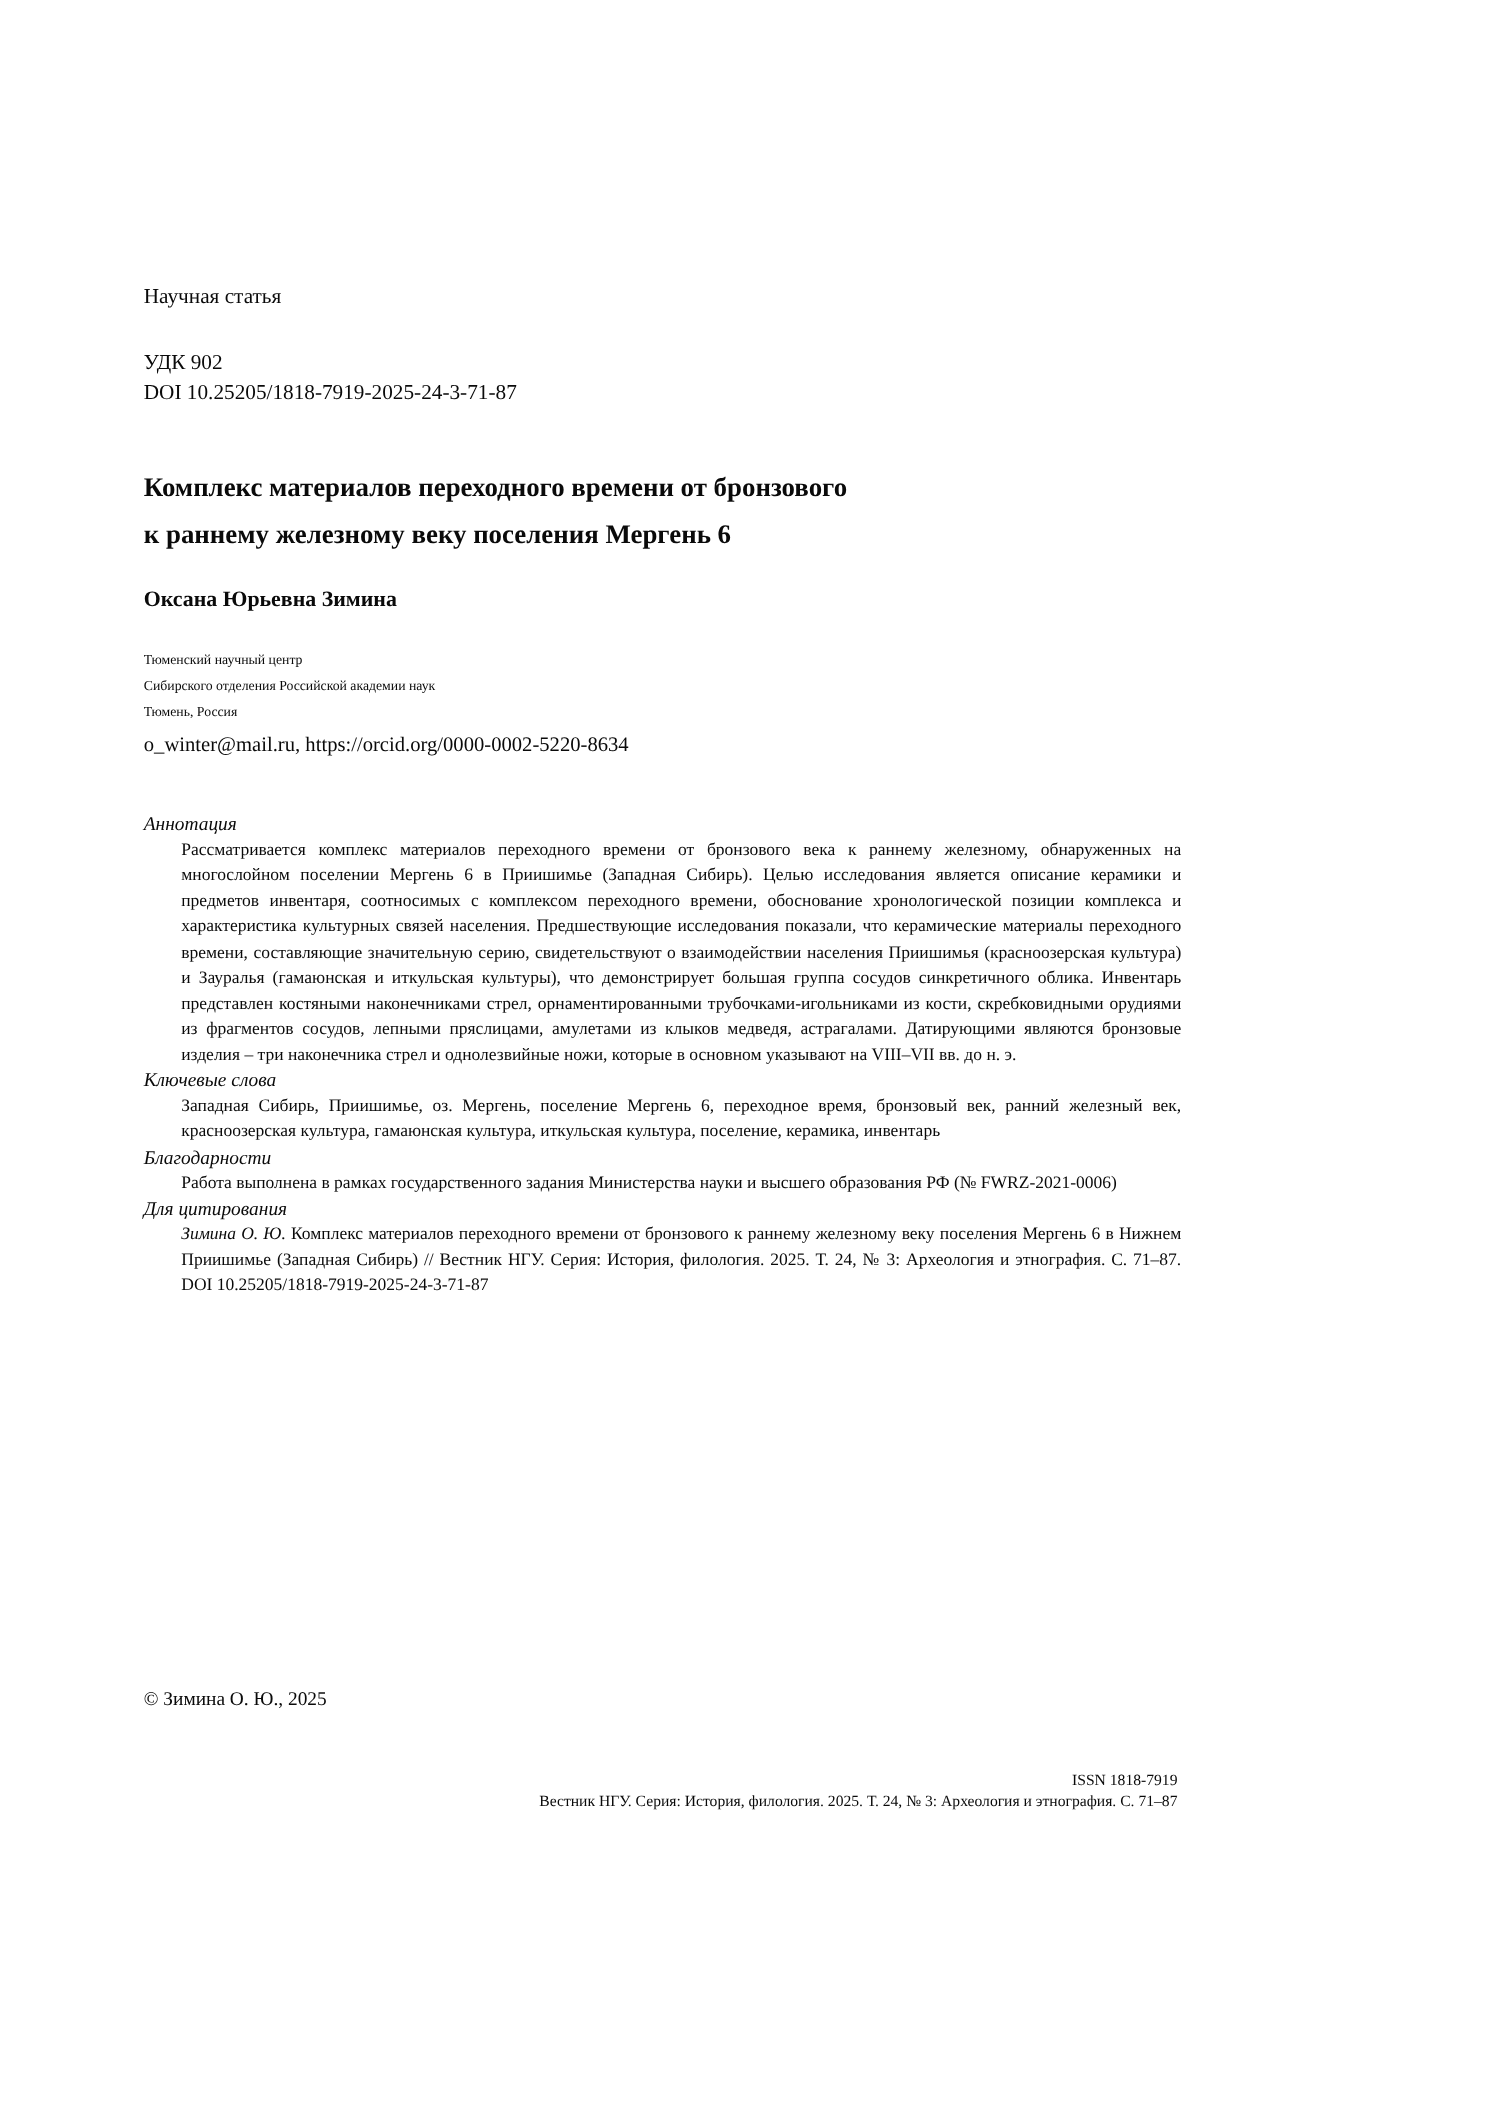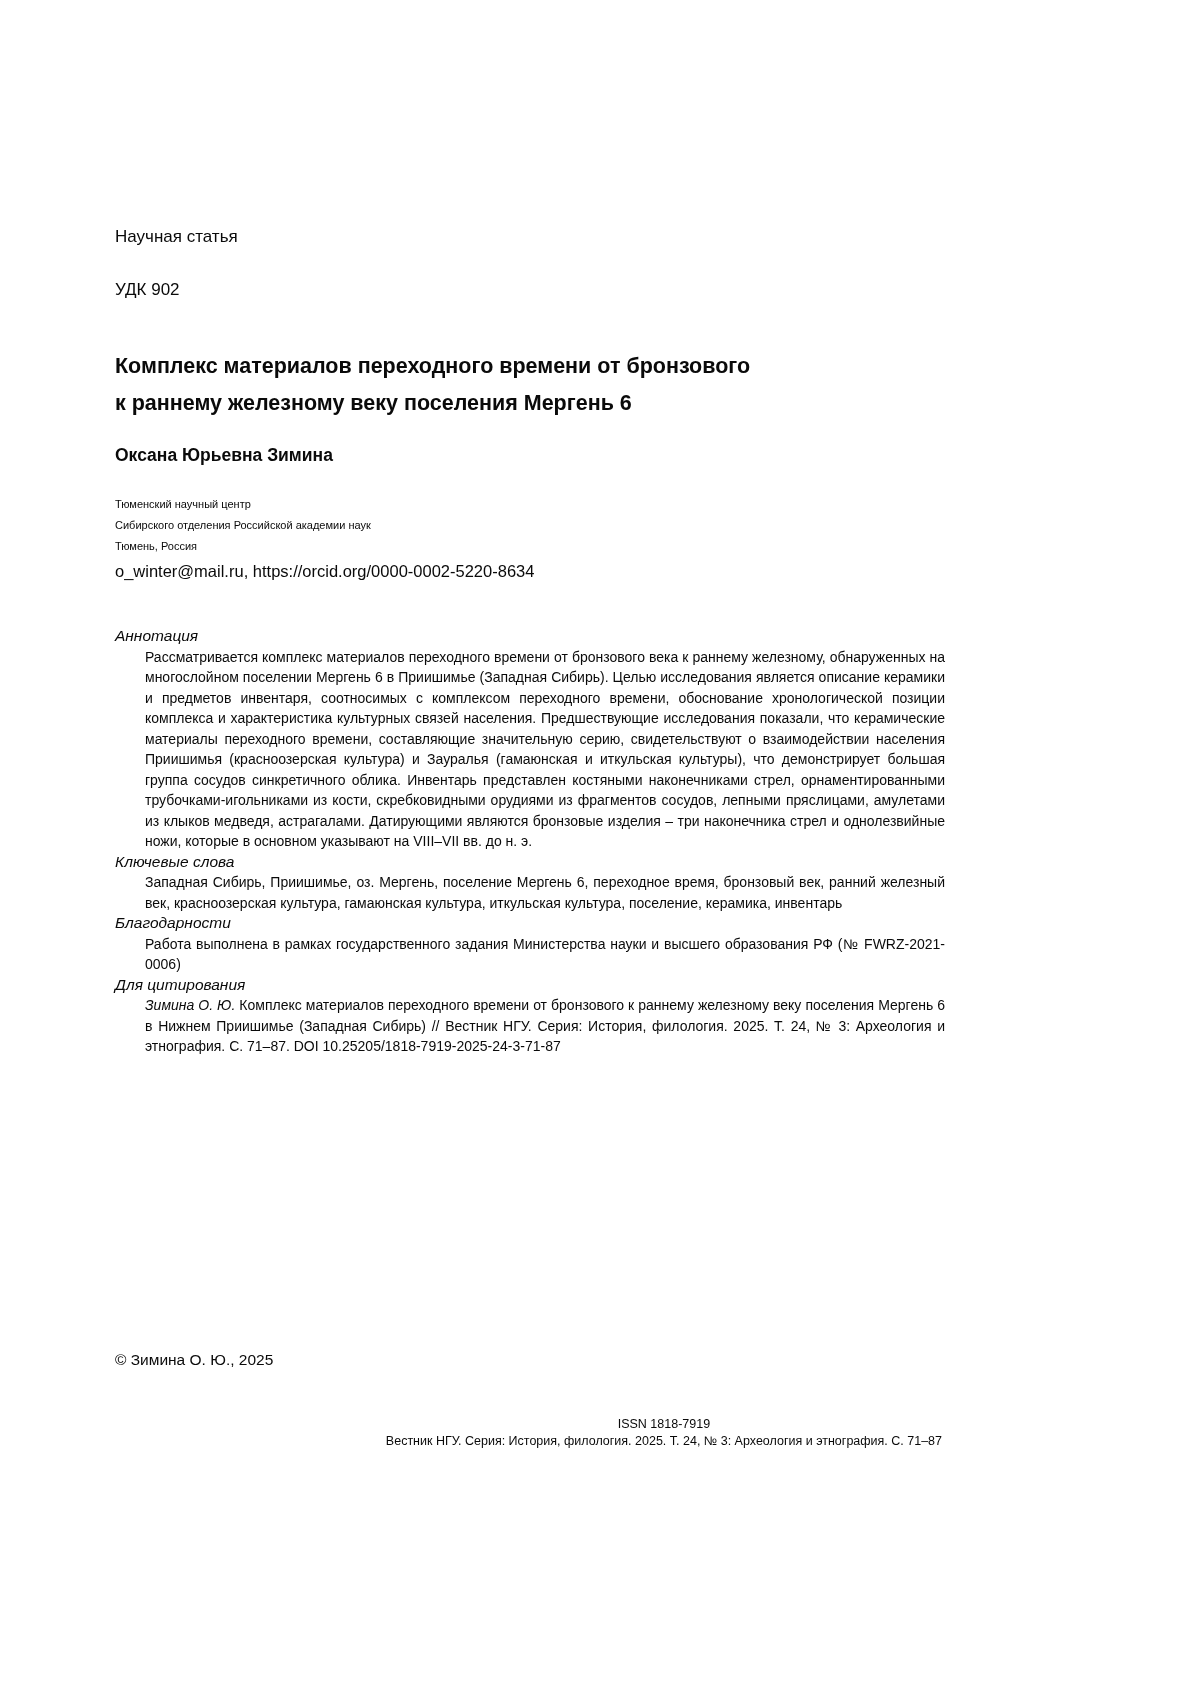--- a/index.html
+++ b/index.html
@@ -3,21 +3,21 @@
 <meta charset="utf-8">
 <style>
   * { margin: 0; padding: 0; box-sizing: border-box; }
   html, body { background: #ffffff; }
   .page {
     position: relative;
     width: 1200px;
     height: 1697px;
     background: #ffffff;
     color: #0a0a0a;
-    font-family: Liberation Sans, sans-serif;
+    font-family: Liberation Serif, serif;
     overflow: hidden;
   }
   .content {
     margin-left: 115px;
     width: 830px;
     padding-top: 226px;
   }
   .article-type {
     font-size: 17px;
     line-height: 22px;
@@ -73,31 +73,32 @@
     line-height: 20px;
   }
   .footer {
     position: absolute;
     right: 258px;
     top: 1416px;
     text-align: right;
     font-size: 12.5px;
     line-height: 16.5px;
   }
-  .footer div { display: block; text-align: center; }
+  .footer div { display: block; }
 </style>
 </head>
 <body>
 
 <div class="page">
   <div class="content">
 
     <p class="article-type">Научная статья</p>
 
     <p class="udc">УДК 902</p>
+    <p class="doi">DOI 10.25205/1818-7919-2025-24-3-71-87</p>
 
     <h1 class="title">
       <span>Комплекс материалов переходного времени от бронзового</span>
       <span>к раннему железному веку поселения Мергень 6</span>
     </h1>
 
     <p class="author">Оксана Юрьевна Зимина</p>
 
     <div class="affiliation">
       <span>Тюменский научный центр</span>

